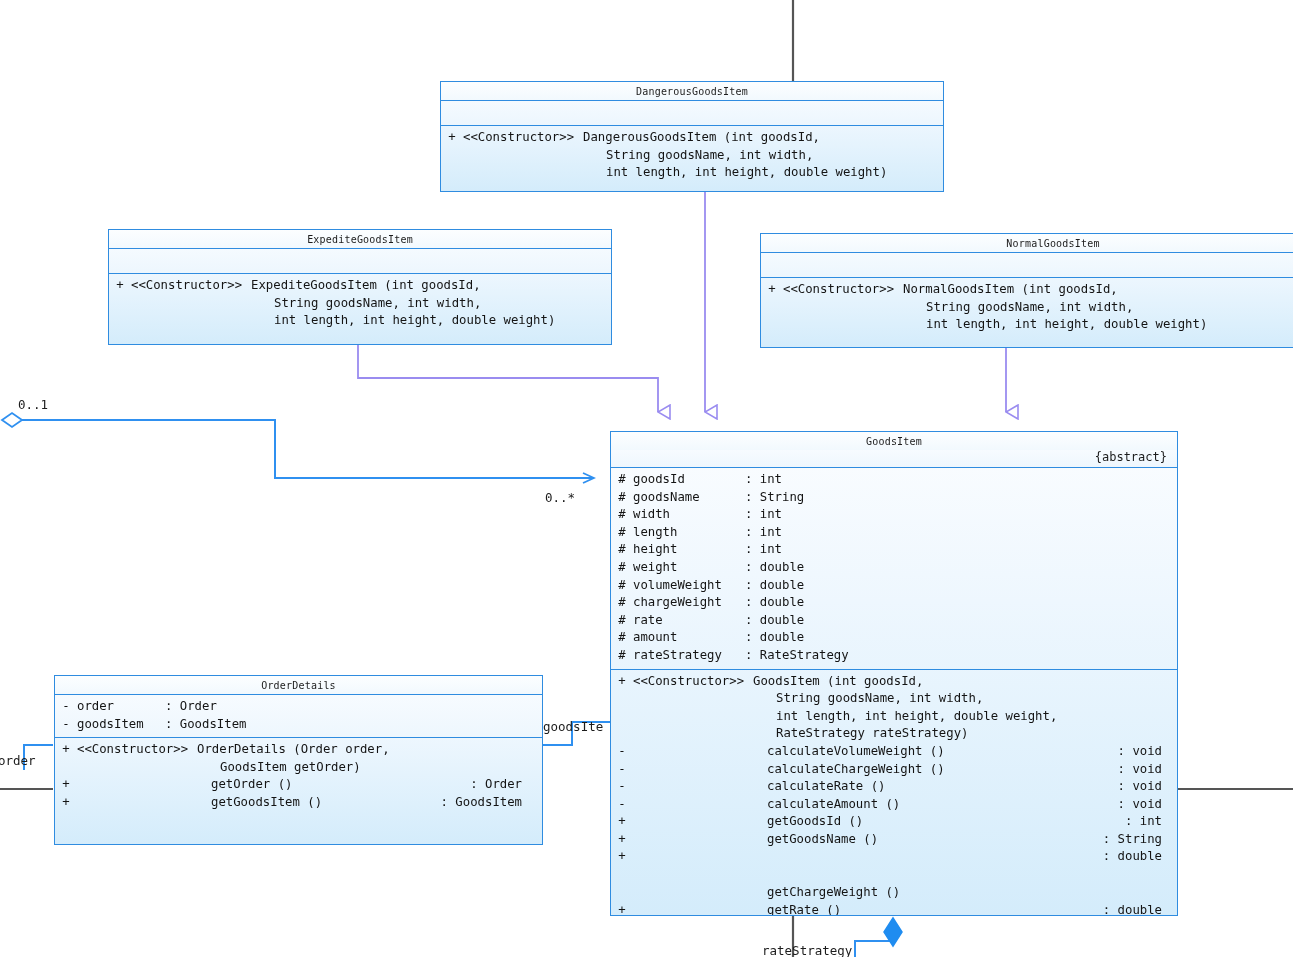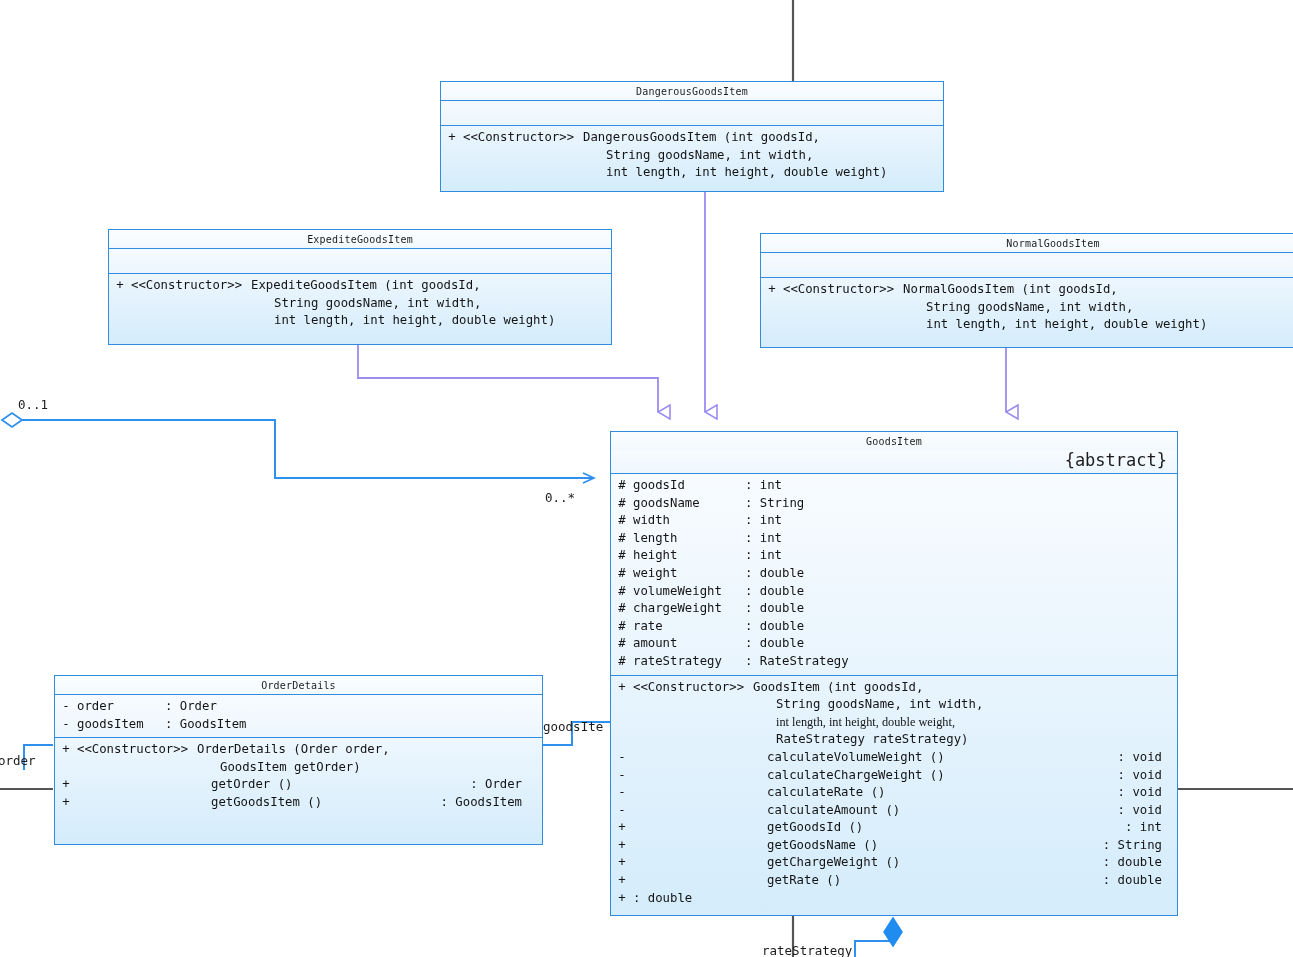--- a/index.html
+++ b/index.html
@@ -25,21 +25,21 @@
   .cname{
     text-align:center;
     font-size:10px;
     color:#1c1c1c;
     padding:4px 0 3px 0;
     letter-spacing:0.2px;
     background:linear-gradient(to bottom,#fcfeff 0%,#f2f9fe 100%);
   }
   .cstereo{
     text-align:right;
-    font-size:17px;
+    font-size:12px;
     color:#1c1c1c;
     padding:0 10px 3px 0;
     background:linear-gradient(to bottom,#f7fbff 0%,#eef7fe 100%);
   }
   .sep{height:0;border-top:1.4px solid #2f8ce0;}
   .compart{padding:3px 0 4px 0;}
   .empty-compart{height:17px;}
   .row{
     display:flex;
     font-size:12.3px;
@@ -234,21 +234,21 @@
         <span class="vis">+</span>
         <span class="stereo">&lt;&lt;Constructor&gt;&gt;</span>
         <span class="nm" style="padding-left:9px;">GoodsItem (int goodsId,</span>
       </div>
       <div class="row">
         <span class="vis"></span>
         <span class="cont" style="padding-left:143px;">String goodsName, int width,</span>
       </div>
       <div class="row">
         <span class="vis"></span>
-        <span class="cont" style="padding-left:143px;font-family:Liberation Serif, serif;">int length, int height, double weight,</span>
+        <span class="cont" style="padding-left:143px;">int length, int height, double weight,</span>
       </div>
       <div class="row">
         <span class="vis"></span>
         <span class="cont" style="padding-left:143px;">RateStrategy rateStrategy)</span>
       </div>
 
       <div class="row">
         <span class="vis">-</span>
         <span class="nm" style="padding-left:134px;">calculateVolumeWeight ()</span>
         <span class="ret" style="padding-right:15px;">: void</span>
@@ -273,21 +273,21 @@
         <span class="nm" style="padding-left:134px;">getGoodsId ()</span>
         <span class="ret" style="padding-right:15px;">: int</span>
       </div>
       <div class="row">
         <span class="vis">+</span>
         <span class="nm" style="padding-left:134px;">getGoodsName ()</span>
         <span class="ret" style="padding-right:15px;">: String</span>
       </div>
       <div class="row">
         <span class="vis">+</span>
-        <span class="nm" style="padding-left:134px;">getChargeWeight ()</span>
+        <span class="nm" style="padding-left:134px;margin-top:36px;">getChargeWeight ()</span>
         <span class="ret" style="padding-right:15px;">: double</span>
       </div>
       <div class="row">
         <span class="vis">+</span>
         <span class="nm" style="padding-left:134px;">getRate ()</span>
         <span class="ret" style="padding-right:15px;">: double</span>
       </div>
       <div class="row">
         <span class="vis">+</span>
         <span class="ret" style="padding-right:15px;">: double</span>

